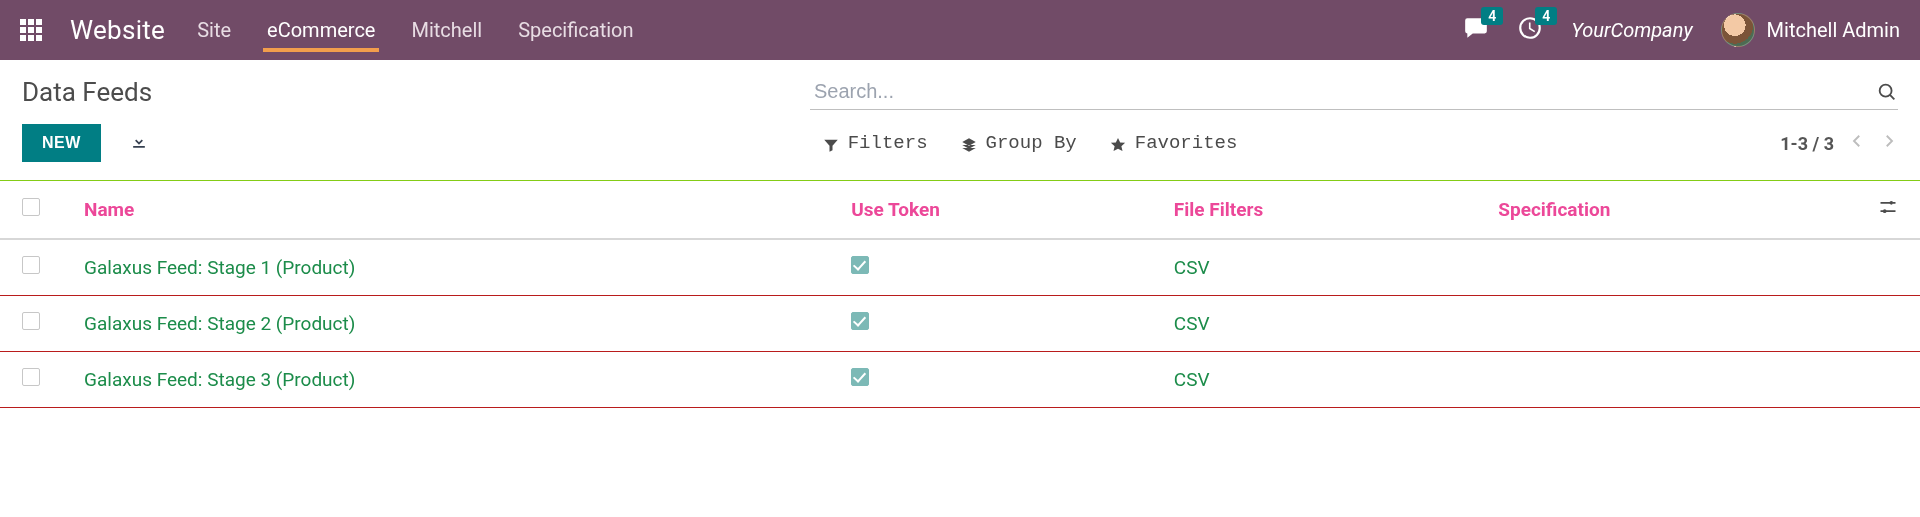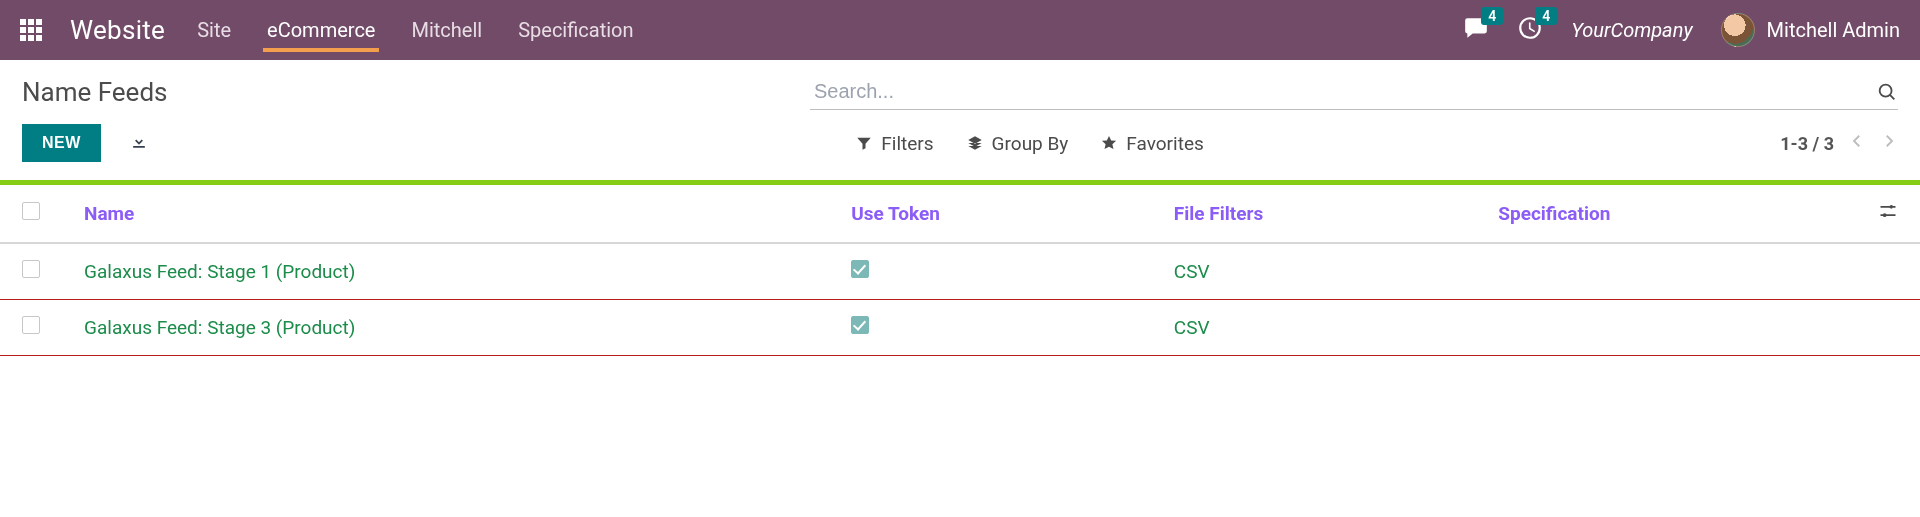--- a/index.html
+++ b/index.html
@@ -51,33 +51,33 @@
 
   .cp-row2 { gap: 22px; }
   .btn-new {
     background:#017E84; color:#fff; font-weight:700; letter-spacing:0.5px;
     padding:10px 20px; font-size:16px; border:none; cursor:pointer;
   }
   .download-icon { margin-left:6px; color:#374151; cursor:pointer; }
   .download-icon svg { width:20px; height:20px; fill:currentColor; }
 
   .filter-group { display:flex; gap:32px; margin-left:auto; margin-right:auto; padding-left: 130px; }
-  .filter-btn { display:flex; align-items:center; gap:8px; font-size:19px; color:#4b4b4b; cursor:pointer; }
+  .filter-btn { display:flex; align-items:flex-end; gap:8px; font-size:19px; color:#4b4b4b; cursor:pointer;font-family:Liberation Mono, monospace; }
   .filter-btn svg { width:18px; height:18px; fill:currentColor; }
 
   .pager { display:flex; align-items:center; gap:14px; font-size:18px; color:#555;font-weight:bold; }
   .pager-arrow { color:#bdbdbd; cursor:pointer; }
   .pager-arrow svg { width:18px; height:18px; fill:currentColor; stroke:currentColor; }
 
   
   .list-table { width:100%; border-collapse:collapse; margin-top:10px; }
   .list-table th, .list-table td {
     text-align:left; padding:16px 22px; font-size:19px; border-bottom:1px solid #b91c1c;
   }
-  .list-table thead th { font-weight:700; color:#8b5cf6; border-top:5px solid #84cc16; border-bottom:2px solid #d7d7d7; }
+  .list-table thead th { font-weight:700; color:#ec4899; border-top:1px solid #84cc16; border-bottom:2px solid #d7d7d7; }
   .col-chk { width:60px; }
   .col-opts { width:60px; text-align:right; }
   .chk {
     width:18px; height:18px; border:1.5px solid #c7c7c7; border-radius:2px; display:inline-block; cursor:pointer; background:#fff;
   }
   .chk.checked {
     background:#7CB9B6; border-color:#7CB9B6; position:relative;
   }
   .chk.checked::after {
     content:""; position:absolute; left:4px; top:1px; width:5px; height:10px;
@@ -126,21 +126,21 @@
     <div class="user-block">
       <div class="avatar"></div>
       <div class="user-name">Mitchell Admin</div>
     </div>
   </div>
 </div>
 
 <div class="control-panel">
 
   <div class="cp-row cp-row1">
-    <div class="view-title">Name Feeds</div>
+    <div class="view-title">Data Feeds</div>
     <div class="search-wrap">
       <input class="search-input" placeholder="Search..." style="">
       <svg class="search-icon" viewBox="0 0 24 24" fill="none" stroke="currentColor" stroke-width="2">
           <circle cx="10.5" cy="10.5" r="6.5"></circle>
           <line x1="20" y1="20" x2="15.2" y2="15.2"></line>
         </svg>
     </div>
   </div>
 
   <div class="cp-row cp-row2">
@@ -211,20 +211,28 @@
       <tr>
         <td class="col-chk"><span class="chk"></span></td>
         <td class="link-cell">Galaxus Feed: Stage 1 (Product)</td>
         <td><span class="chk checked"></span></td>
         <td class="link-cell">CSV</td>
         <td></td>
         <td class="col-opts"></td>
       </tr>
       <tr>
         <td class="col-chk"><span class="chk"></span></td>
+        <td class="link-cell">Galaxus Feed: Stage 2 (Product)</td>
+        <td><span class="chk checked"></span></td>
+        <td class="link-cell">CSV</td>
+        <td></td>
+        <td class="col-opts"></td>
+      </tr>
+      <tr>
+        <td class="col-chk"><span class="chk"></span></td>
         <td class="link-cell">Galaxus Feed: Stage 3 (Product)</td>
         <td><span class="chk checked"></span></td>
         <td class="link-cell">CSV</td>
         <td></td>
         <td class="col-opts"></td>
       </tr>
     </tbody>
 </table>
 
 </body></html>

